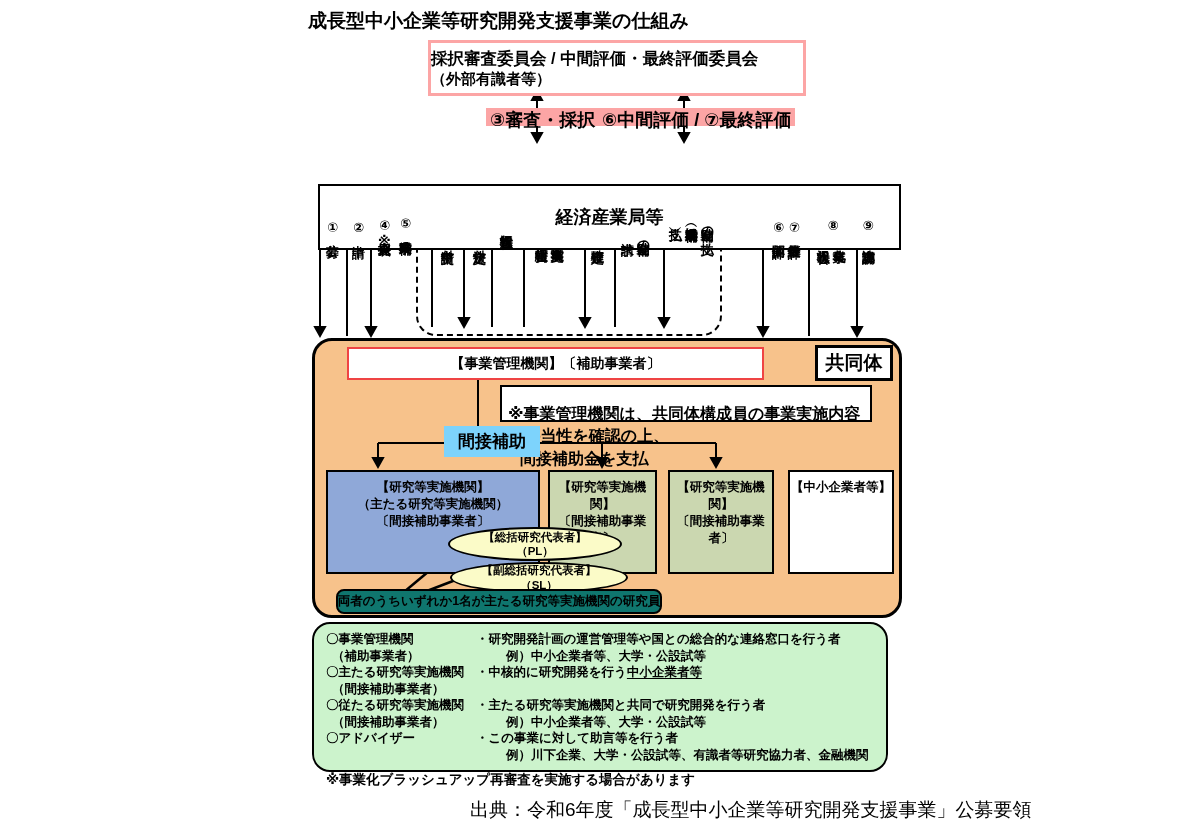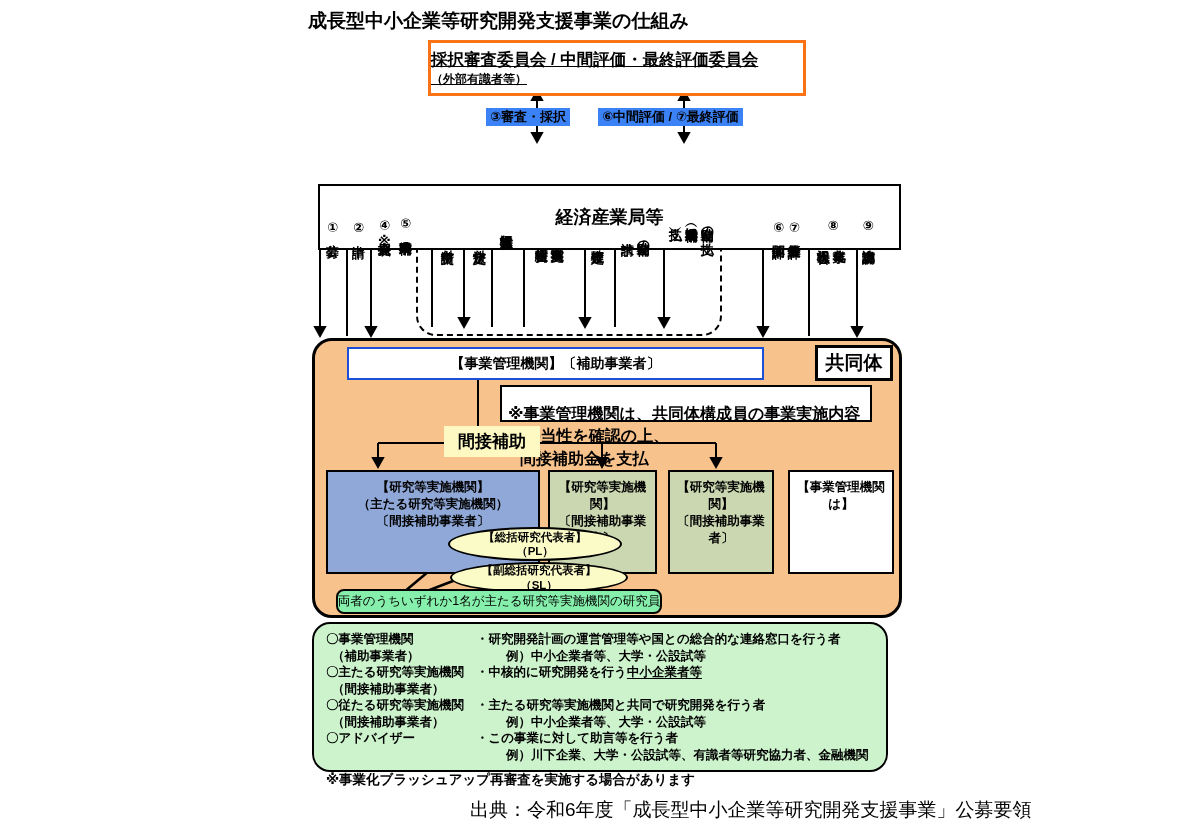--- a/index.html
+++ b/index.html
@@ -13,58 +13,58 @@
   .orange-box{left:312px;top:338px;width:584px;height:274px;background:var(--orange);
     border:3px solid #000;border-radius:20px;z-index:1;}
   .legend-box{left:312px;top:622px;width:572px;height:146px;background:var(--legend_green);
     border:2px solid #000;border-radius:18px;z-index:1;}
   .dashed-box{left:416px;top:212px;width:302px;height:120px;border:2px dashed #000;
     border-radius:20px;z-index:2;}
   svg.wires{left:0;top:0;z-index:3;pointer-events:none;}
 
   
   .title{left:308px;top:8px;width:600px;font-size:19px;z-index:4;}
-  .committee{left:428px;top:40px;width:372px;height:50px;border:3px solid #f97316;background:#fff;
-    display:flex;flex-direction:column;justify-content:center;z-index:4;text-decoration:underline;}
+  .committee{left:428px;top:40px;width:372px;height:50px;border:3px solid #fca5a5;background:#fff;
+    display:flex;flex-direction:column;justify-content:center;z-index:4;}
   .committee .l1{font-size:16.5px;}
-  .committee .l2{font-size:12px;}
-  .arrow-label{top:108px;height:18px;font-size:13px;background:#3b82f6;padding:0 4px;z-index:4;white-space:nowrap;}
+  .committee .l2{font-size:15px;}
+  .arrow-label{top:108px;height:18px;font-size:18px;background:#fca5a5;padding:0 4px;z-index:4;white-space:nowrap;}
   .bureau{left:318px;top:143px;width:579px;height:62px;border:2px solid #000;background:#fff;
     display:flex;align-items:center;justify-content:center;font-size:18px;z-index:4;margin-top:41px;}
 
   
   .vt{writing-mode:vertical-rl;text-orientation:mixed;white-space:pre;font-weight:bold;
       font-size:13px;line-height:1.22;z-index:4;transform:translateX(-50%);}
   .vt-lr{writing-mode:vertical-lr;}
   .numglyph{font-size:13px;font-weight:bold;z-index:4;transform:translateX(-50%);}
 
   
-  .mgmt-box{left:347px;top:347px;width:413px;height:29px;background:#fff;border:2px solid #1d4ed8;
+  .mgmt-box{left:347px;top:347px;width:413px;height:29px;background:#fff;border:2px solid #ef4444;
     display:flex;align-items:center;justify-content:center;font-size:14px;z-index:4;}
   .kyodotai{left:815px;top:345px;width:72px;height:30px;background:#fff;border:3px solid #000;
     display:flex;align-items:center;justify-content:center;font-size:19px;z-index:4;}
   .note-box{left:500px;top:385px;width:372px;height:37px;background:#fff;border:2px solid #000;
     font-size:16px;font-weight:bold;line-height:1.4;padding:16px 6px;box-sizing:border-box;z-index:4;}
   .note-box .ind{padding-left:12px;}
-  .kansetsu{left:444px;top:426px;width:96px;height:31px;background:#fef9c3;
+  .kansetsu{left:444px;top:426px;width:96px;height:31px;background:#7dd3fc;
     display:flex;align-items:center;justify-content:center;font-size:17px;z-index:4;}
   .member-box{top:470px;height:104px;border:2.5px solid #000;box-sizing:border-box;
     font-size:12.5px;font-weight:bold;line-height:1.35;text-align:center;padding-top:7px;z-index:4;}
   .main-box{left:326px;width:214px;background:var(--blue);}
   .sub1-box{left:548px;width:109px;background:var(--green);}
   .sub2-box{left:668px;width:106px;background:var(--green);}
   .adv-box{left:788px;width:106px;background:#fff;}
   .ellipse{background:var(--cream);border:2.5px solid #000;border-radius:50%;
     font-size:11.5px;font-weight:bold;line-height:1.25;text-align:center;
     display:flex;flex-direction:column;justify-content:center;z-index:6;box-sizing:border-box;}
   .pl{left:448px;top:527px;width:174px;height:34px;}
   .sl{left:450px;top:562px;width:178px;height:31px;}
-  .callout{left:336px;top:589px;width:322px;height:21px;background:#86efac;border:2px solid #000;
+  .callout{left:336px;top:589px;width:322px;height:21px;background:#0f766e;border:2px solid #000;
     border-radius:8px;display:flex;align-items:center;justify-content:center;
-    font-size:12.5px;font-weight:normal;z-index:6;white-space:nowrap;}
+    font-size:12.5px;font-weight:bold;z-index:6;white-space:nowrap;}
 
   
   .legend-grid{left:326px;top:631px;width:548px;z-index:4;font-size:12.5px;font-weight:bold;line-height:1.32;}
   .legend-row{display:grid;grid-template-columns:150px 1fr;}
   .legend-row .sub{padding-left:6px;}
   .legend-row .sub:empty{display:none;}
   .legend-row .d2{padding-left:30px;}
   .legend-row .d2:empty{display:none;}
   .u{text-decoration:underline;text-underline-offset:2px;}
 
@@ -183,21 +183,21 @@
     <div>〔間接補助事業者〕</div>
   </div>
   <div class="abs member-box sub1-box">
     <div>【研究等実施機関】</div>
     <div>〔間接補助事業者〕</div>
   </div>
   <div class="abs member-box sub2-box">
     <div>【研究等実施機関】</div>
     <div>〔間接補助事業者〕</div>
   </div>
-  <div class="abs member-box adv-box">【事業管理機関は】</div>
+  <div class="abs member-box adv-box">【中小企業者等】</div>
 
   <div class="abs ellipse sl">
     <div>【副総括研究代表者】</div>
     <div>（SL）</div>
   </div>
   <div class="abs ellipse pl">
     <div>【総括研究代表者】</div>
     <div>（PL）</div>
   </div>
   <div class="abs callout">両者のうちいずれか1名が主たる研究等実施機関の研究員</div>

